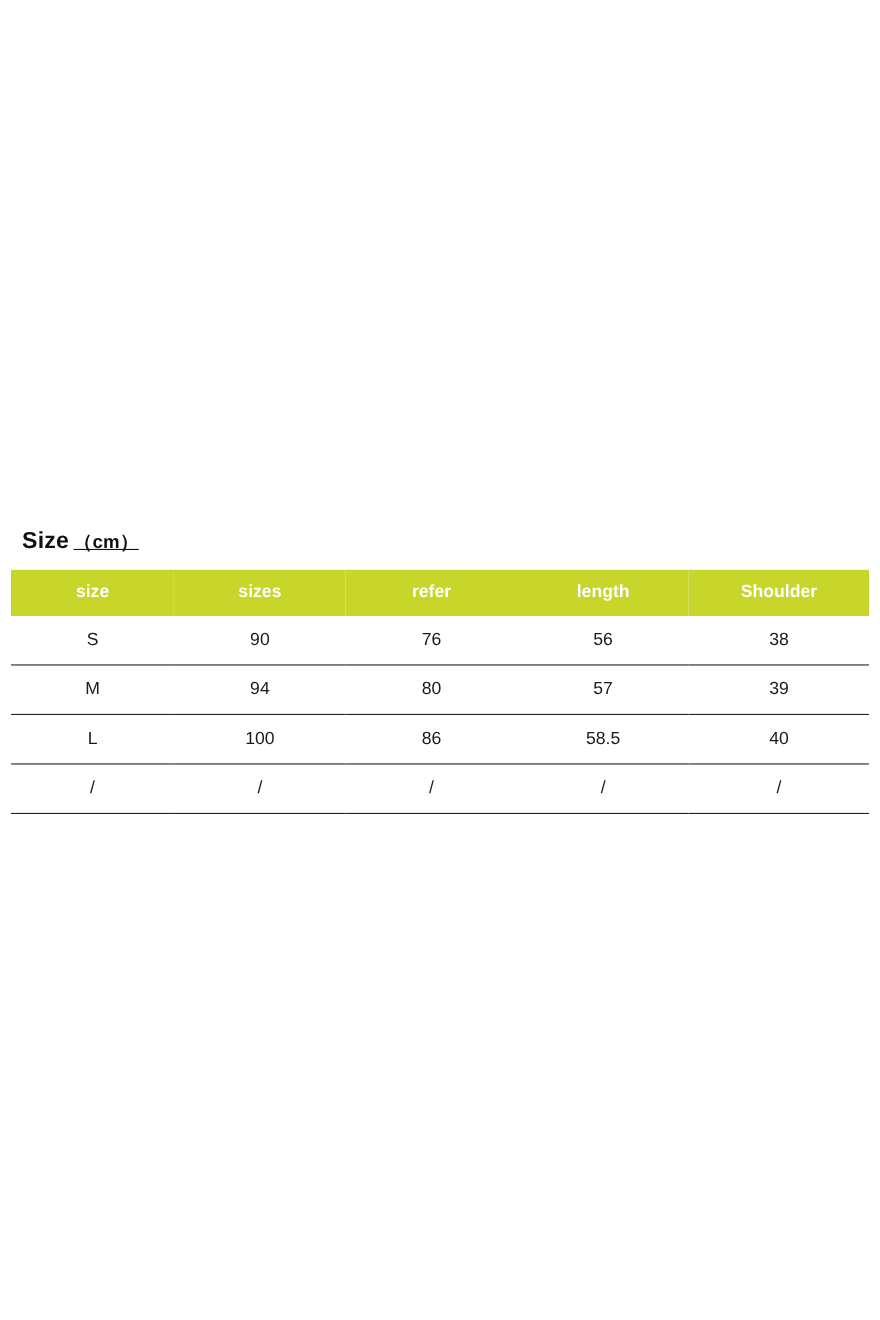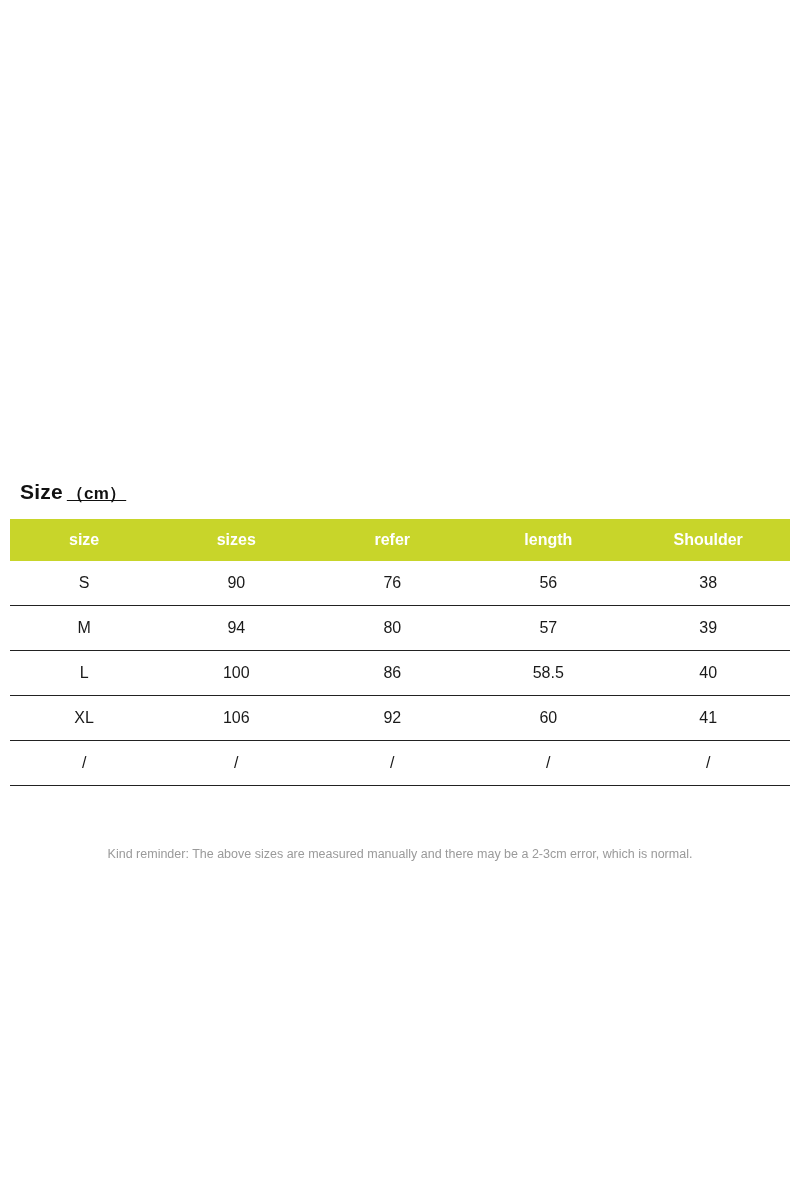--- a/index.html
+++ b/index.html
@@ -143,34 +143,26 @@
           <td>39</td>
         </tr>
         <tr>
           <td class="col-size">L</td>
           <td>100</td>
           <td>86</td>
           <td>58.5</td>
           <td>40</td>
         </tr>
         <tr>
-          <td class="col-size">XL</td>
-          <td>106</td>
-          <td>92</td>
-          <td>60</td>
-          <td>41</td>
-        </tr>
-        <tr>
           <td class="col-size">/</td>
           <td>/</td>
           <td>/</td>
           <td>/</td>
           <td>/</td>
         </tr>
       </tbody>
     </table>
   </div>
 
   <div class="note">
-    <div>Kind reminder: The above sizes are measured manually and there may be a 2-3cm error, which is normal.</div>
   </div>
 
 </div>
 
 </body></html>

